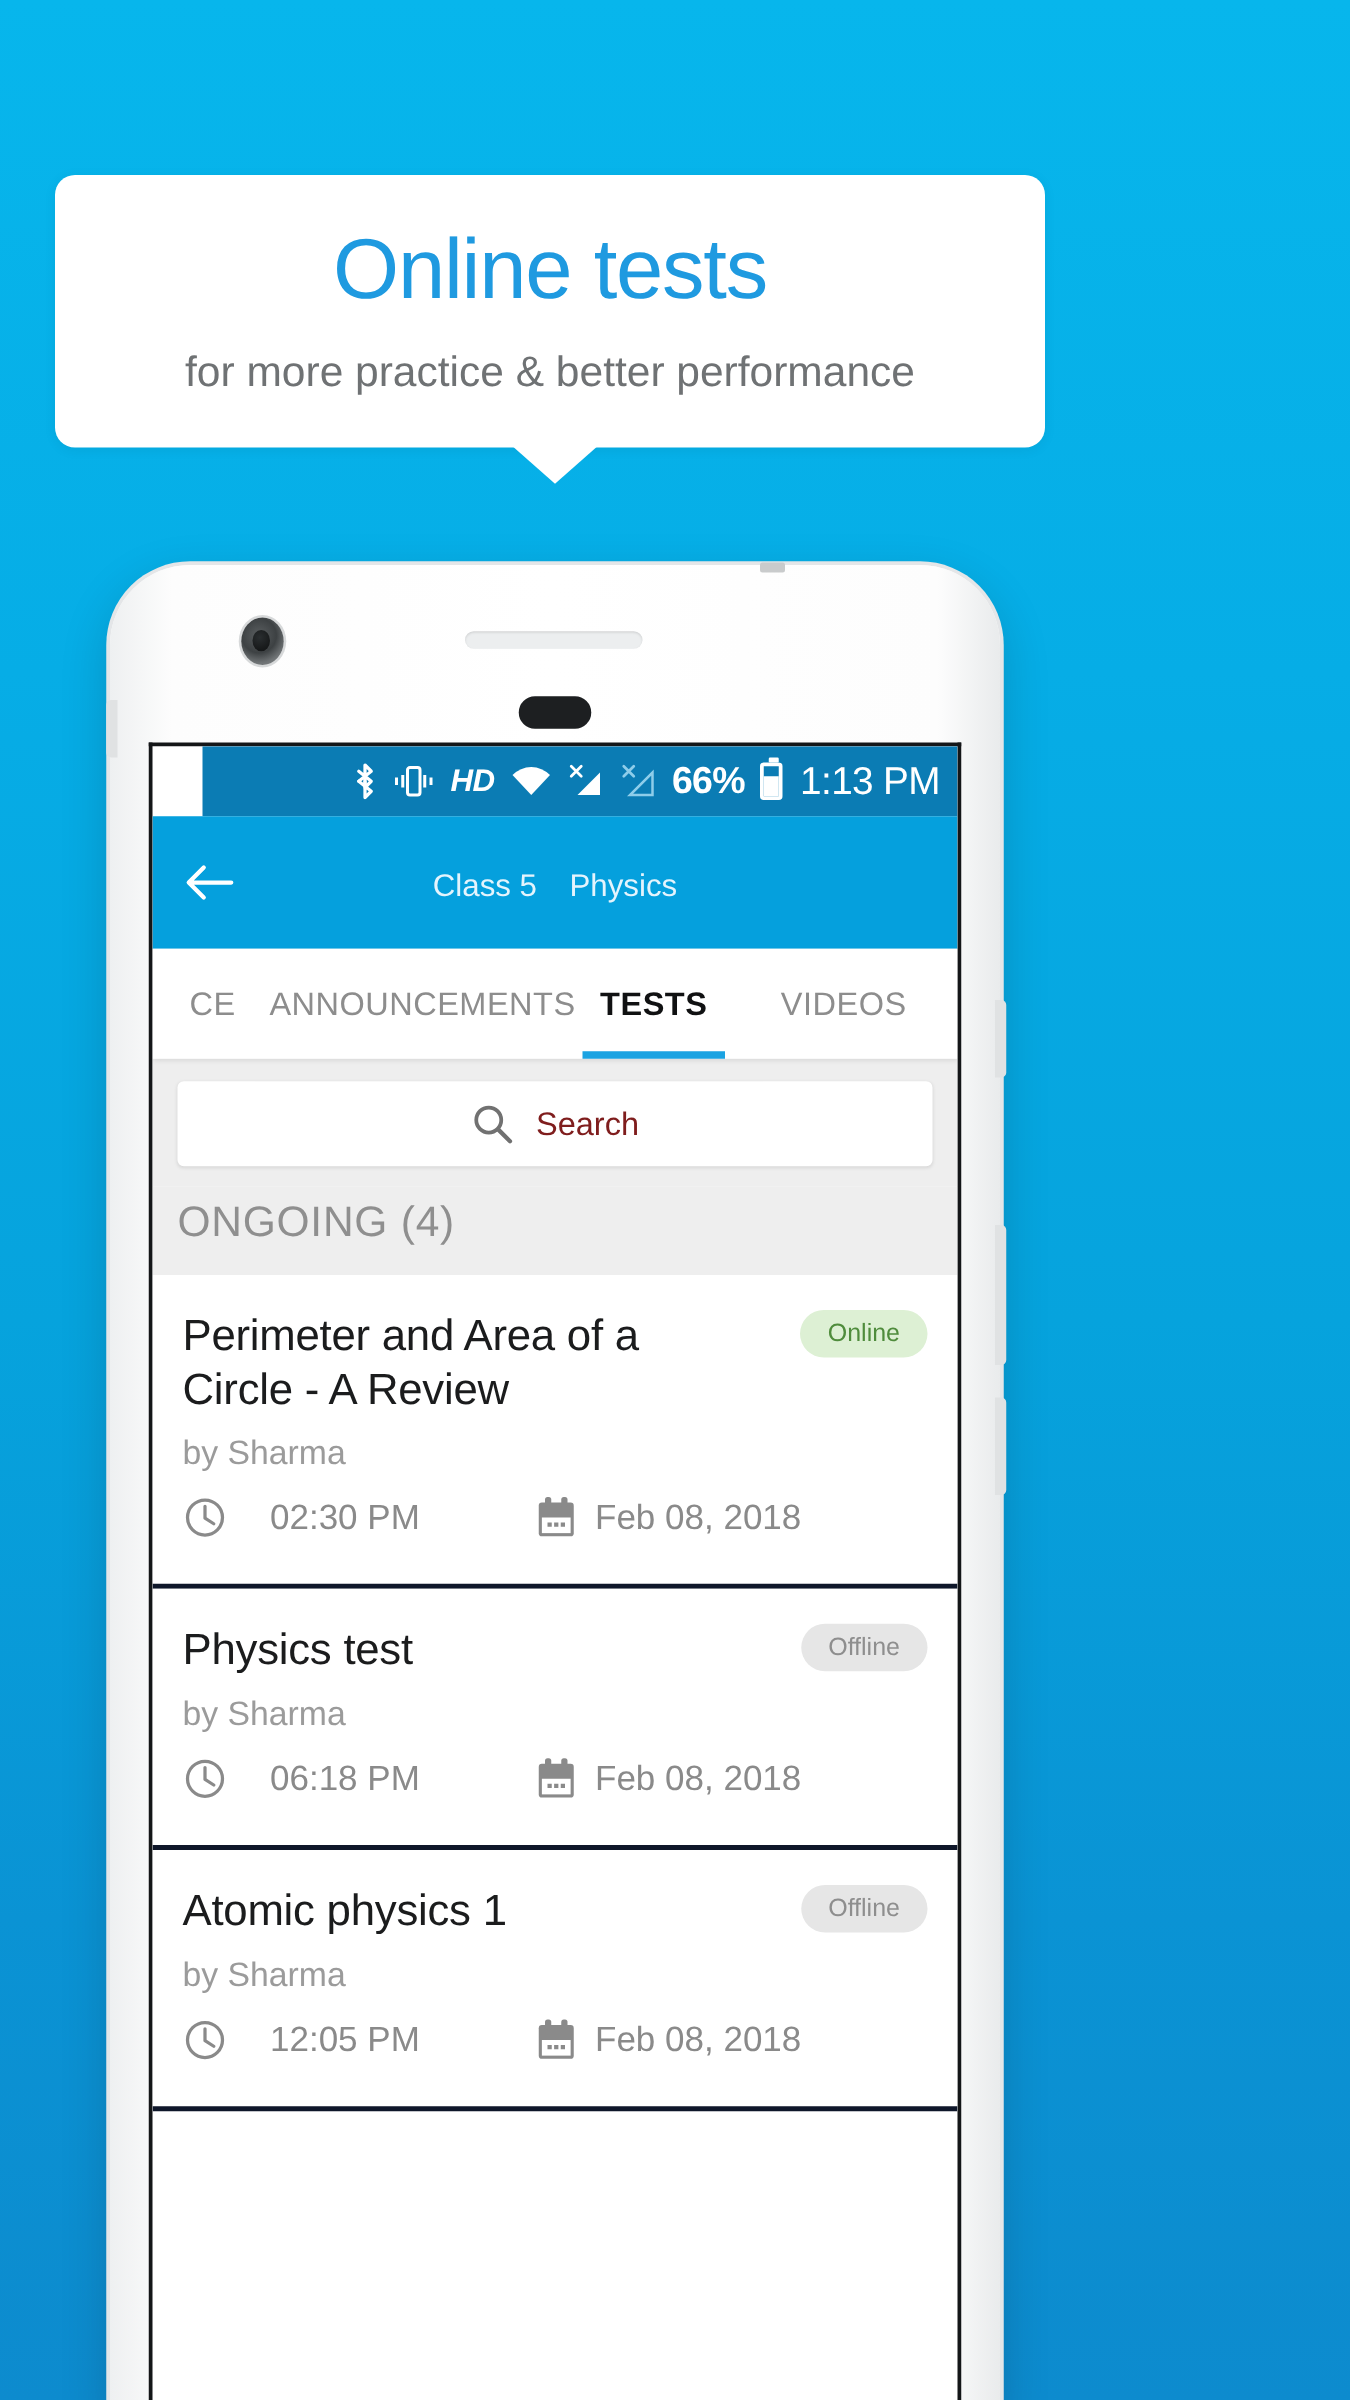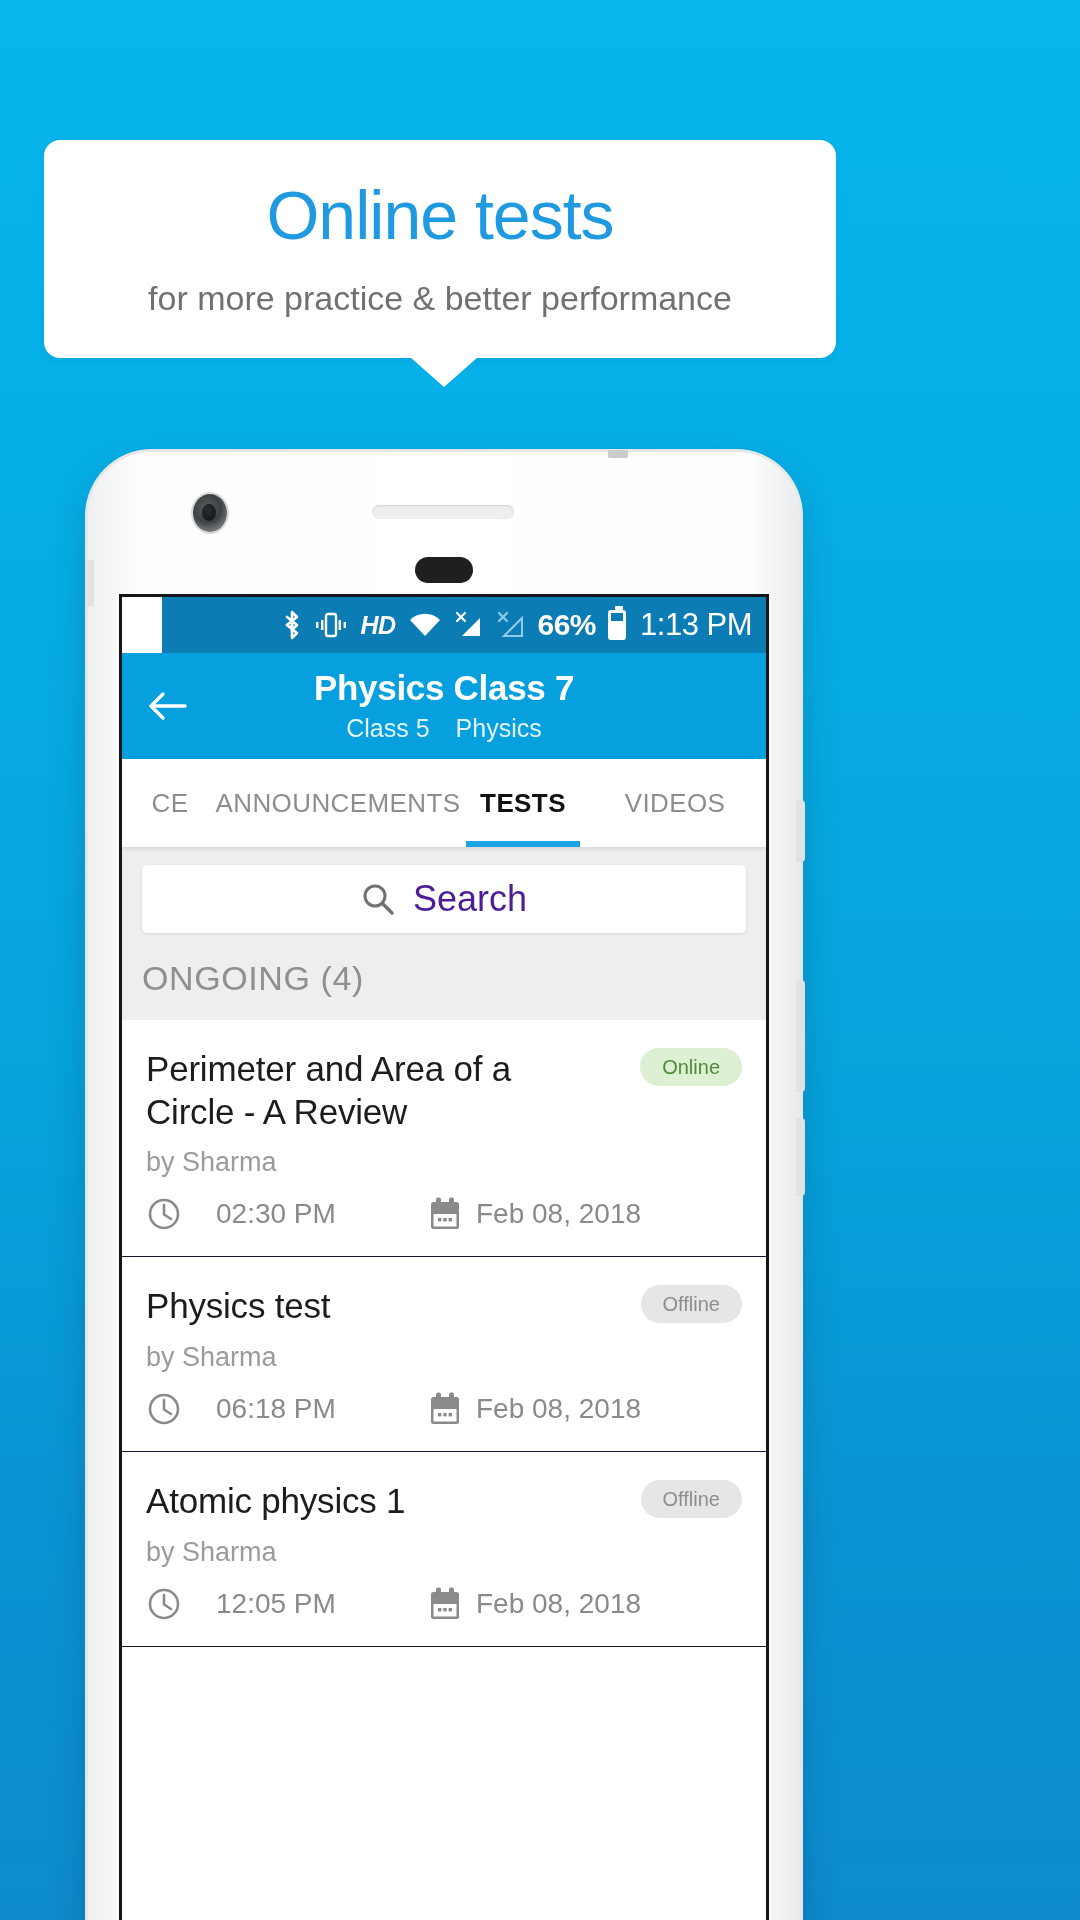--- a/index.html
+++ b/index.html
@@ -115,30 +115,30 @@
   .tab.active:after {
     content:""; position:absolute; left:8px; right:8px; bottom:0; height:6px; background:#1ba3e2;
   }
 
   .searchwrap { background:#eeeeee; padding:18px 20px 16px 20px; }
   .searchbox {
     height:68px; background:#fff; border-radius:5px;
     display:flex; align-items:center; justify-content:center; gap:18px;
     box-shadow:0 1px 3px rgba(0,0,0,.10);
   }
-  .search-ph { font-size:36px; color:#4c1d95; }
+  .search-ph { font-size:26px; color:#7f1d1d; }
 
   .section-head {
     background:#eeeeee; padding:10px 20px 22px 20px;
     font-size:34px; color:#8f8f8f; letter-spacing:.6px;
   }
 
   .card {
-    background:#fff; padding:28px 24px 24px 24px;
-    border-bottom:1px solid #0f172a; position:relative;
+    background:#fff; padding:28px 24px 35px 24px;
+    border-bottom:4px solid #0f172a; position:relative;
   }
   .card-top { display:flex; align-items:flex-start; justify-content:space-between; gap:16px; }
   .card-title {
     font-size:35px; color:#1b1c1d; line-height:1.22; font-weight:400;
     max-width:410px; letter-spacing:-.2px;
   }
   .badge {
     flex-shrink:0; border-radius:22px; padding:9px 22px;
     font-size:20px; font-weight:400; line-height:1;
   }
@@ -215,21 +215,20 @@
       </span>
     <span class="sb-time">1:13 PM</span>
   </div>
 
   <div class="appbar">
     <span class="back-arrow">
       <svg width="42" height="32" viewBox="0 0 42 32">
           <path d="M38 16 L4 16 M16 4 L4 16 L16 28" fill="none" stroke="#fff" stroke-width="3.4" stroke-linecap="round" stroke-linejoin="round"></path>
         </svg>
     </span>
-    <div class="appbar-title">Physics Class 7</div>
     <div class="appbar-sub">
       <span>Class 5</span>
       <span>Physics</span>
     </div>
   </div>
 
   <div class="tabs">
     <div class="tab t0">CE</div>
     <div class="tab t1">ANNOUNCEMENTS</div>
     <div class="tab t2 active">TESTS</div>

